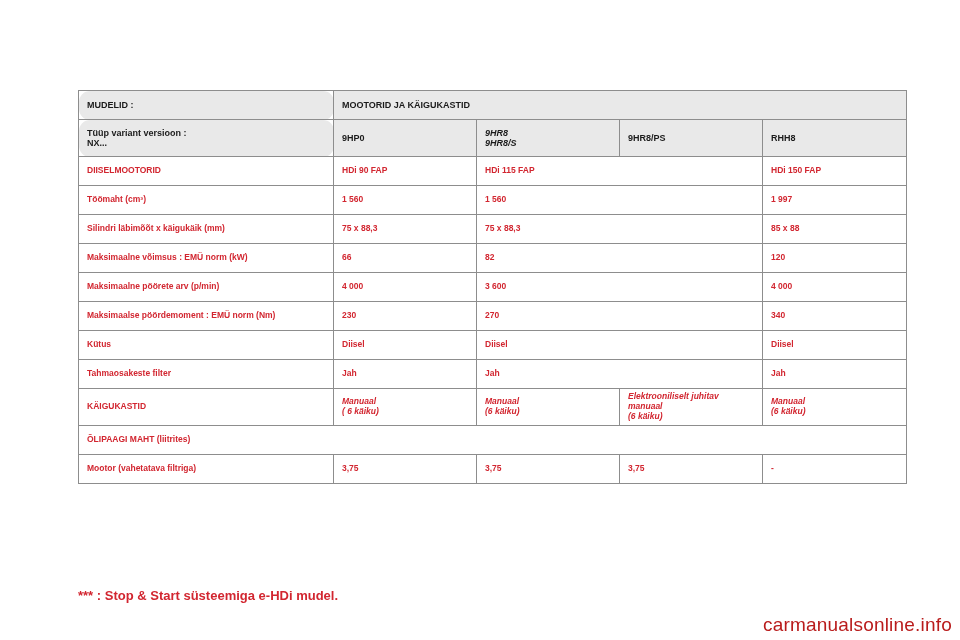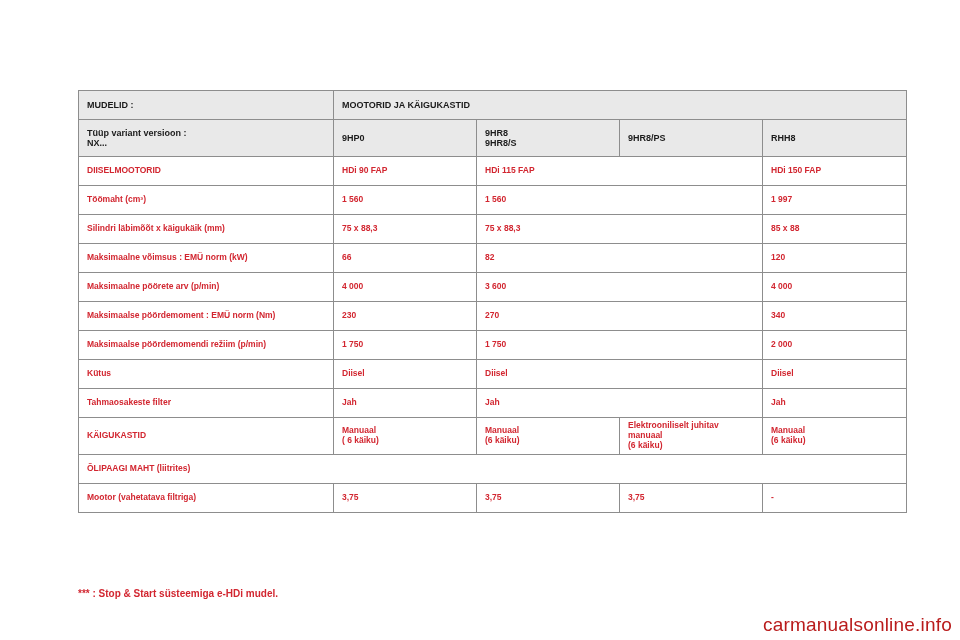--- a/index.html
+++ b/index.html
@@ -39,20 +39,21 @@
     vertical-align: middle;
     height: 22px;
     line-height: 1.15;
   }
   .hdr-left {
     background: #e9e9e9;
     color: #1b1b1b !important;
     text-align: left !important;
     font-size: 9px !important;
     font-weight: bold;
+    border-radius: 11px;
   }
   .hdr-right {
     background: #e9e9e9;
     color: #1b1b1b !important;
     font-size: 9px !important;
     font-weight: bold;
   }
   .variant-cell {
     background: #e9e9e9;
     color: #1b1b1b !important;
@@ -64,26 +65,26 @@
     color: #d22630;
     font-weight: bold;
     font-size: 8.5px;
   }
   .section-label {
     text-align: left !important;
     color: #d22630;
     font-weight: bold;
     font-size: 9px;
   }
-  .two-line { line-height: 1.25; }
+  .two-line { line-height: 1.25; font-style: italic; }
   .footnote {
     position: absolute;
     left: 78px;
     top: 588px;
-    font-size: 10px;
+    font-size: 13px;
     color: #d22630;
     font-weight: bold;
   }
   .watermark {
     position: absolute;
     right: 8px;
     bottom: 4px;
     font-size: 19px;
     color: #b91c1c;
     font-family: "Liberation Sans", sans-serif;
@@ -159,26 +160,20 @@
         <td>4 000</td>
       </tr>
 
       <tr>
         <td class="rowlabel">Maksimaalse pöördemoment : EMÜ norm (Nm)</td>
         <td>230</td>
         <td colspan="2">270</td>
         <td>340</td>
       </tr>
 
-      <tr>
-        <td class="rowlabel">Maksimaalse pöördemomendi režiim (p/min)</td>
-        <td>1 750</td>
-        <td colspan="2">1 750</td>
-        <td>2 000</td>
-      </tr>
 
       <tr>
         <td class="rowlabel">Kütus</td>
         <td>Diisel</td>
         <td colspan="2">Diisel</td>
         <td>Diisel</td>
       </tr>
 
 
       <tr>

